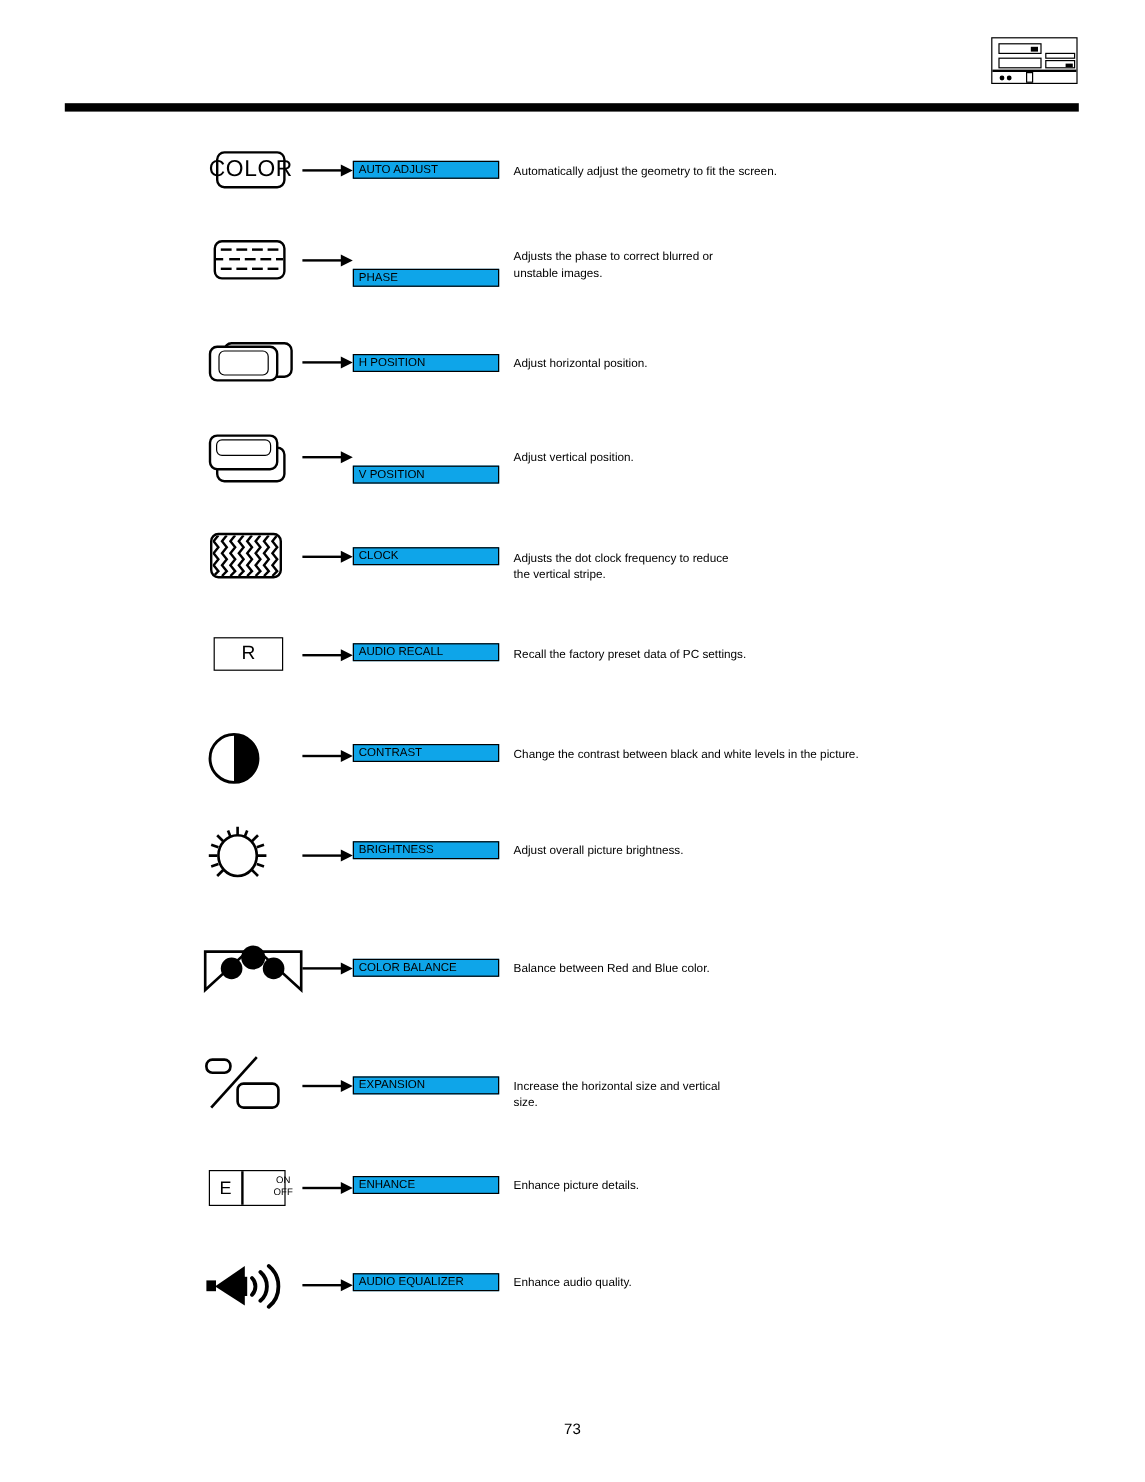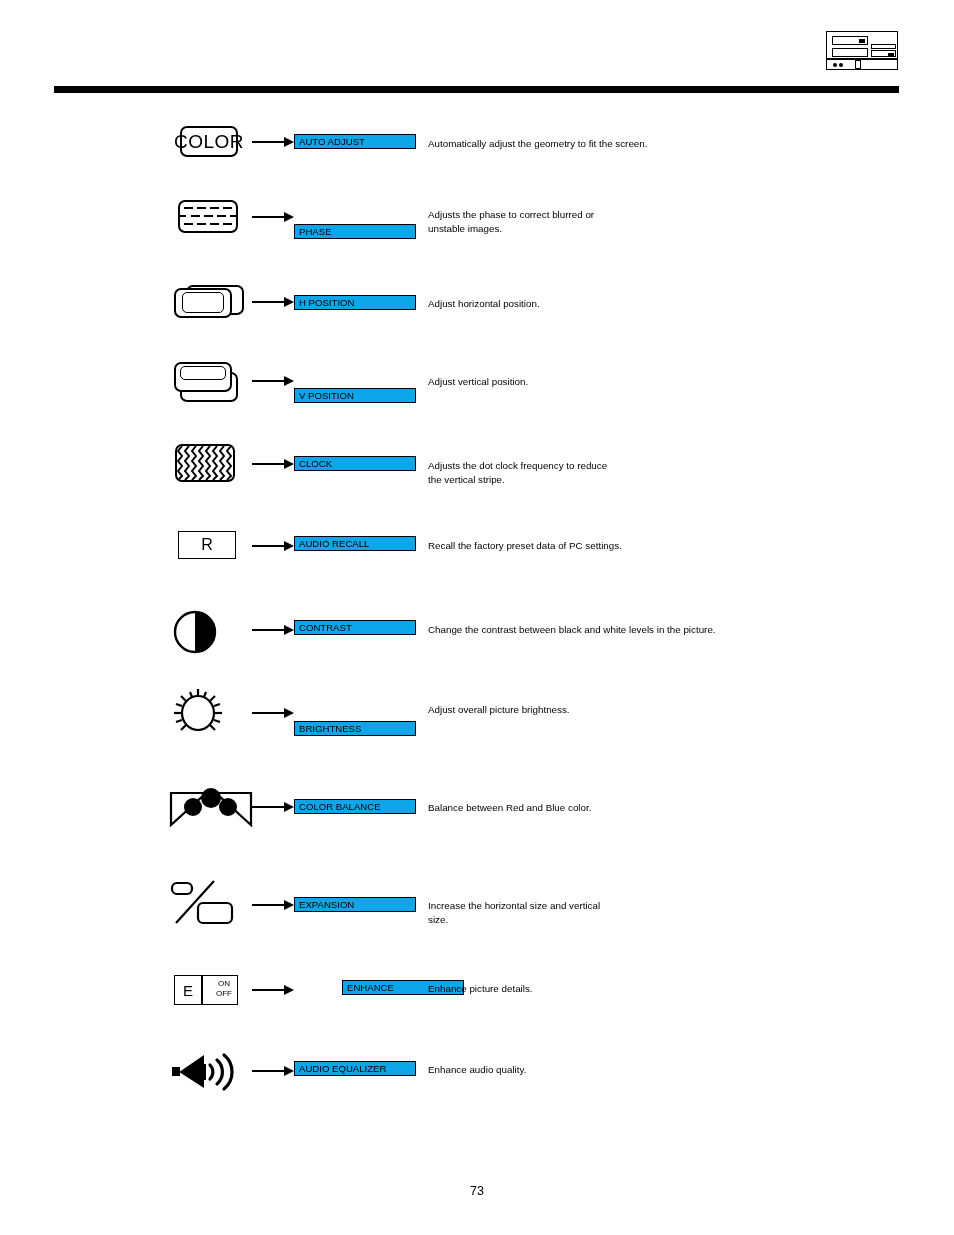--- a/index.html
+++ b/index.html
@@ -231,21 +231,21 @@
   }
   .enh-e {
     position: absolute;
     left: 0; top: 0;
     width: 26px; height: 100%;
     display: flex; align-items: center; justify-content: center;
     font-size: 15px;
   }
   .enh-onoff {
     position: absolute;
-    left: 32px; top: 3px;
+    left: 44px; top: 3px;
     width: 34px;
     font-size: 8px;
     line-height: 10px;
     text-align: center;
   }
 
   
   #page-number {
     position: absolute;
     left: 0;
@@ -424,21 +424,21 @@
           <line x1="50" y1="20" x2="44" y2="22"></line>
           <line x1="6" y1="38" x2="12" y2="36"></line>
           <line x1="50" y1="38" x2="44" y2="36"></line>
         </g>
       </svg>
     </div>
     <div class="arrow" style="top:23px;">
       <div class="shaft"></div>
         <div class="head"></div>
     </div>
-    <div class="label-box" style="top:17px;margin-top:20px;">BRIGHTNESS</div>
+    <div class="label-box" style="top:17px;">BRIGHTNESS</div>
     <div class="desc" style="top:19px;">Adjust overall picture brightness.</div>
   </div>
 
   <div class="row" style="top:781px;">
     <div class="icon-cell">
       <svg width="90" height="46" viewBox="0 0 90 46" style="position:absolute;left:6px;top:4px;">
         <g fill="none" stroke="#000" stroke-width="2.2">
           <polygon points="5,8 40,8 5,40"></polygon>
           <polygon points="85,8 50,8 85,40"></polygon>
         </g>
@@ -480,21 +480,21 @@
         <div class="enh-onoff">
           <div>ON</div>
           <div>OFF</div>
         </div>
       </div>
     </div>
     <div class="arrow" style="top:21px;">
       <div class="shaft"></div>
         <div class="head"></div>
     </div>
-    <div class="label-box" style="top:17px;margin-left:48px;">ENHANCE</div>
+    <div class="label-box" style="top:17px;">ENHANCE</div>
     <div class="desc" style="top:19px;">Enhance picture details.</div>
   </div>
 
   <div class="row" style="top:1046px;">
     <div class="icon-cell">
       <svg width="64" height="44" viewBox="0 0 64 44" style="position:absolute;left:10px;top:4px;">
         <rect x="2" y="17" width="8" height="9" fill="#000"></rect>
         <polygon points="10,21.5 34,5 34,38 10,22.5" fill="#000"></polygon>
         <rect x="26" y="14" width="10" height="16" fill="#000"></rect>
         <g fill="none" stroke="#000" stroke-width="3.2" stroke-linecap="round">

